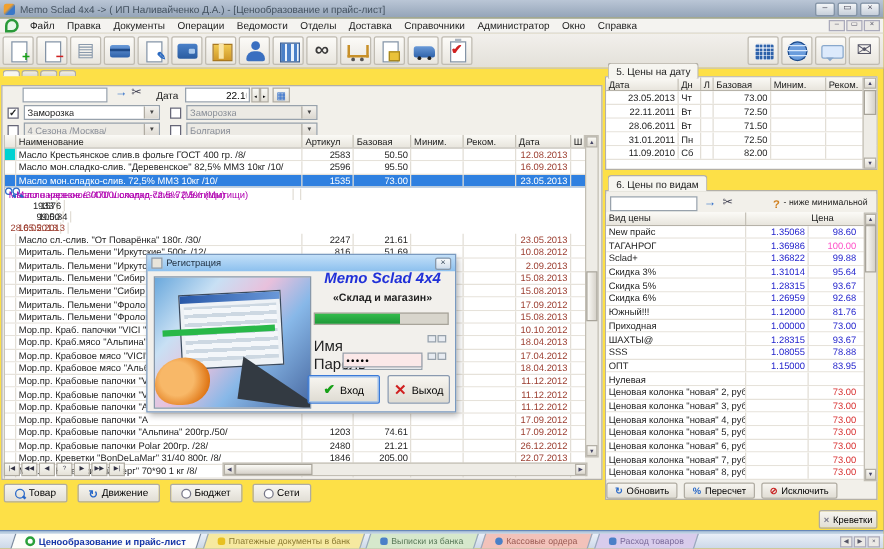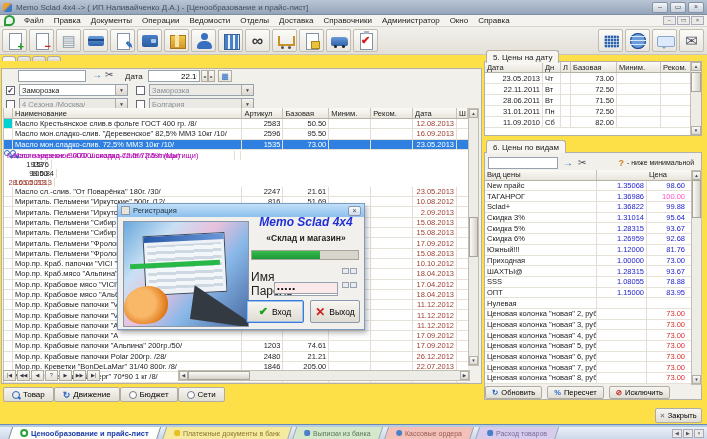--- a/index.html
+++ b/index.html
@@ -109,21 +109,21 @@
   .thmb{position:absolute;left:0;width:100%;box-sizing:border-box;border:1px solid #a8a49a;background:linear-gradient(90deg,#fbfaf6,#d6d2ca);}
   
   #navrow{position:absolute;left:3px;top:370px;display:flex;height:11px;}
   .nbtn{width:13px;height:11px;box-sizing:border-box;border:1px solid #b0aca2;background:linear-gradient(#fafaf6,#e4e1d8);
     font-size:5px;line-height:9px;text-align:center;color:#334;padding:0;margin-right:1px;}
   #hsb{position:absolute;left:178px;top:370px;width:292px;height:11px;box-sizing:border-box;background:#eeece6;border:1px solid #c2beb4;}
   #hsb .har{position:absolute;top:0;width:9px;height:100%;box-sizing:border-box;border:1px solid #b4b0a6;
     background:linear-gradient(#fbfaf6,#ddd9d0);font-size:4.5px;line-height:8px;text-align:center;color:#446;}
   #hsb .hthmb{position:absolute;left:9px;top:0;width:62px;height:100%;box-sizing:border-box;border:1px solid #a8a49a;background:linear-gradient(#fbfaf6,#d6d2ca);}
   
-  #lfoot{position:absolute;left:3px;top:387px;display:flex;align-items:center;}
+  #lfoot{position:absolute;left:3px;top:387px;display:flex;gap:8px;align-items:center;}
   .fbtn{height:15px;box-sizing:border-box;border:1px solid #b0aca2;border-radius:2px;padding:0 8px;
     background:linear-gradient(#f7f5f0,#e1ded5);font-size:8px;display:flex;align-items:center;gap:3px;}
   .mag{width:6px;height:6px;border:1.5px solid #2868c8;border-radius:50%;position:relative;display:inline-block;}
   .mag::after{content:"";position:absolute;left:5px;top:5px;width:3px;height:1.5px;background:#2868c8;transform:rotate(45deg);}
   .refr{color:#2868c8;font-weight:bold;font-size:9px;}
   .rad{width:8px;height:8px;box-sizing:border-box;border:1px solid #778;border-radius:50%;background:#fff;display:inline-block;}
   
   .rtab{position:absolute;padding:2px 6px 1px;border:1px solid #b4b0a6;border-bottom:none;border-radius:3px 3px 0 0;
     background:#f6f5f0;font-size:8px;white-space:nowrap;z-index:2;}
   .rbox{position:absolute;box-sizing:border-box;border:1px solid #b4b0a6;background:#fff;}
@@ -823,21 +823,21 @@
     </button>
     <button class="rbtn">
       <span class="gred">⊘</span>
       <span>Исключить</span>
     </button>
   </div>
 
   <div id="closebar">
     <button id="closebtn">
       <span class="ggray">×</span>
-      <span>Закрыть</span>
+      <span>Креветки</span>
     </button>
   </div>
 
   <div id="dlg">
     <div id="dtitle">
       <span class="dicon"></span>
       <span>Регистрация</span>
       <button class="dclose">×</button>
     </div>
     <div id="dart">

